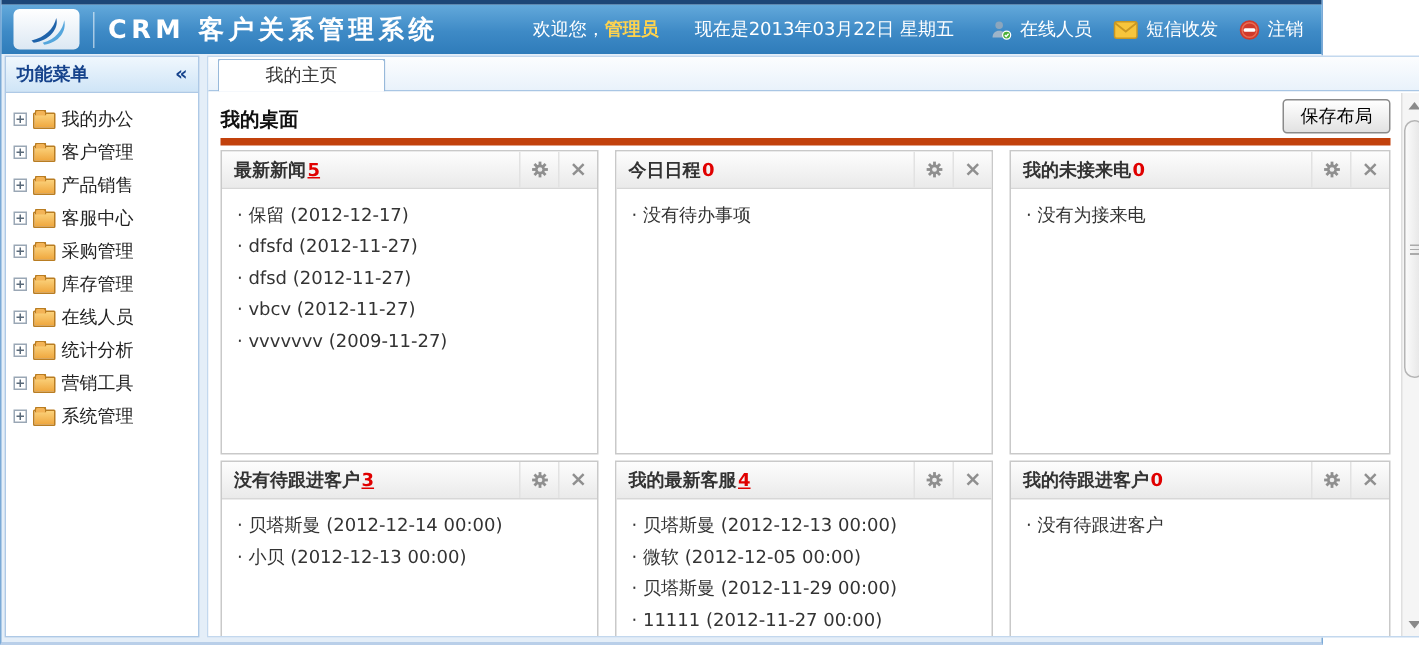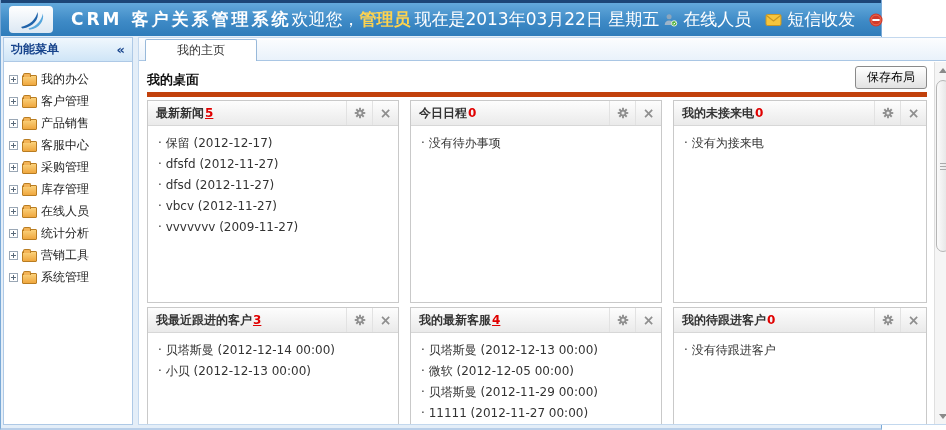--- a/index.html
+++ b/index.html
@@ -10,21 +10,21 @@
          border-left:1px solid #7aa9d6; border-right:1px solid #7aa9d6; border-bottom:2px solid #b9cfe9; }
 
   
   .hdr { height:36px; border-top:3px solid #1c4677;
          background:linear-gradient(180deg,#63a9db 0%,#3e8ac6 55%,#2f7cba 100%);
          display:flex; align-items:center; padding:0 12px 0 8px; color:#fff; }
   .logo-box { width:44px; height:27px; background:linear-gradient(180deg,#ffffff,#dce8f3);
               border-radius:4px; display:flex; align-items:center; justify-content:center; flex:none; }
   .logo-sep { width:1px; height:24px; background:rgba(255,255,255,.55); margin:0 9px; }
   .app-title { font-size:17px; font-weight:bold; letter-spacing:3px; white-space:nowrap; }
-  .hdr-right { margin-left:auto; display:flex; align-items:center; gap:4px; font-size:17px; white-space:nowrap; }
+  .hdr-right { margin-left:auto; display:flex; align-items:center; gap:24px; font-size:12px; white-space:nowrap; }
   .uname { color:#ffd34d; font-weight:bold; }
   .hdr-action { display:flex; align-items:center; gap:5px; cursor:pointer; }
   .hdr-action svg { display:block; }
 
   
   .body-row { display:flex; height:391px; }
 
   
   .sidebar { width:130px; margin:1px 0 2px 2px; background:#fff; border:1px solid #aec9e6;
              display:flex; flex-direction:column; flex:none; }
@@ -278,21 +278,21 @@
                   </span>
                   <span class="tool close">×</span>
                 </span>
               </div>
               <ul class="panel-list">
                 <li>· 没有为接来电</li>
               </ul>
             </section>
             <section class="panel r2">
               <div class="panel-hd">
-                <span class="panel-title"><span>我最近跟进的客户</span><span class="count u">3</span></span>
+                <span class="panel-title"><span>没有待跟进客户</span><span class="count u">3</span></span>
                 <span class="panel-tools">
                   <span class="tool">
                     <svg width="12" height="12" viewBox="0 0 16 16">
                       <g fill="#8f8f8f">
                         <rect x="1" y="6.75" width="14" height="2.5"></rect>
                         <rect x="6.75" y="1" width="2.5" height="14"></rect>
                         <rect x="1" y="6.75" width="14" height="2.5" transform="rotate(45 8 8)"></rect>
                         <rect x="1" y="6.75" width="14" height="2.5" transform="rotate(-45 8 8)"></rect>
                         <circle cx="8" cy="8" r="4.4"></circle>
                       </g>

